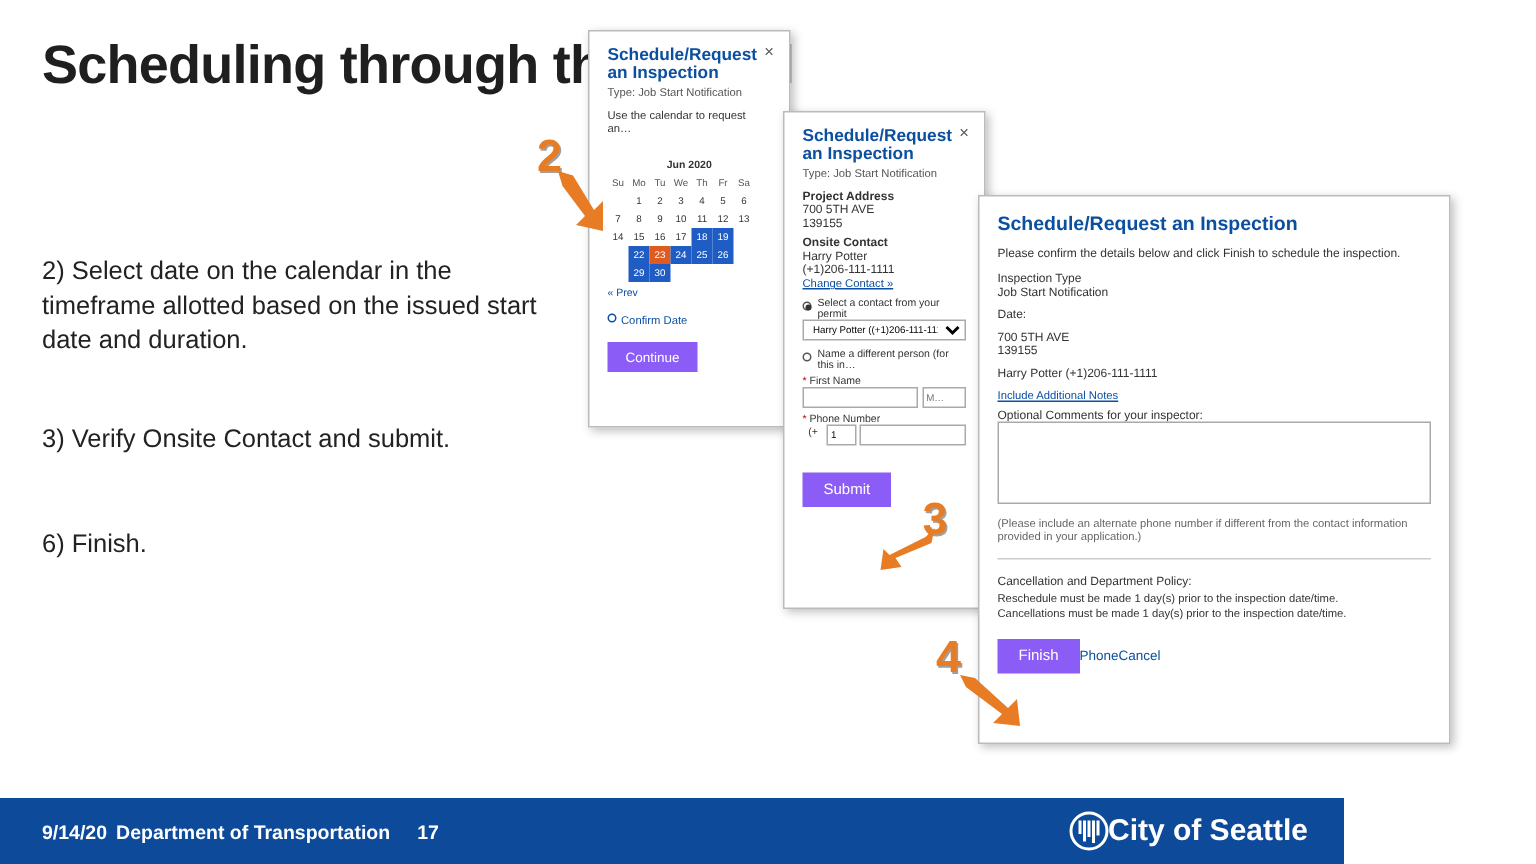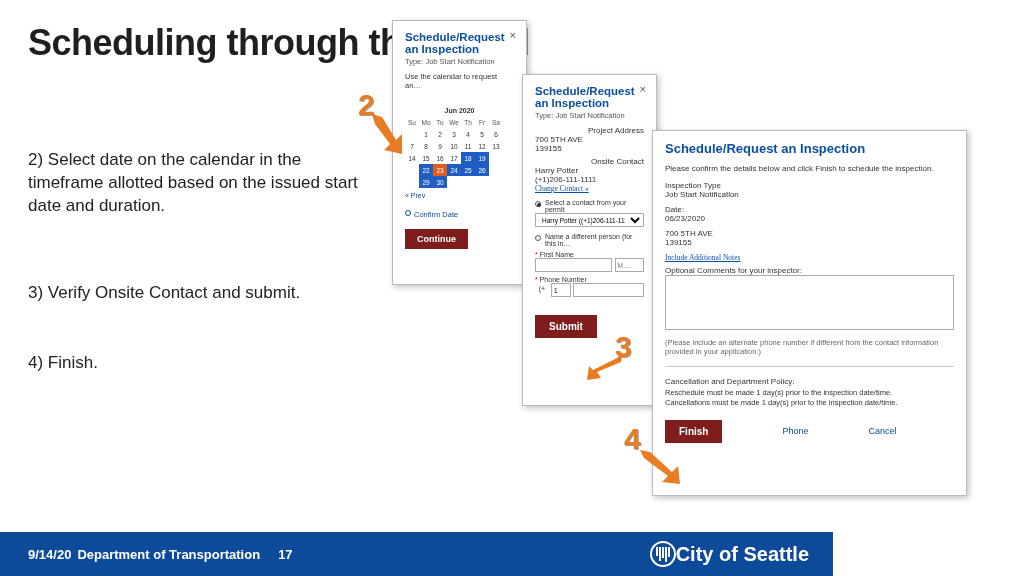--- a/index.html
+++ b/index.html
@@ -24,21 +24,21 @@
     letter-spacing: -0.5px;
   }
   .body-text {
     position: absolute;
     left: 28px;
     width: 330px;
     font-size: 17px;
     color: #222;
     line-height: 1.35;
   }
-  .bt2 { top: 149px; }
+  .bt2 { top: 170px; }
   .bt3 { top: 282px; }
   .bt4 { top: 352px; }
 
   
   .modal {
     position: absolute;
     background: #fff;
     border: 1px solid #bbb;
     box-shadow: 2px 2px 6px rgba(0,0,0,0.25);
     padding: 10px 12px;
@@ -53,28 +53,28 @@
   }
   .modal .sub { font-size: 7.5px; color: #555; margin-bottom: 6px; }
   .modal .close {
     position: absolute;
     right: 10px;
     top: 8px;
     font-size: 11px;
     color: #555;
     cursor: pointer;
   }
-  .modal .label { font-weight: normal; margin-top: 4px; text-align: right; }
+  .modal .label { font-weight: bold; margin-top: 4px; }
   .modal .val { color: #333; }
-  .modal a.link { color: #0b4fa1; text-decoration: underline; font-size: 7.5px; font-family: Liberation Serif, serif; }
+  .modal a.link { color: #0b4fa1; text-decoration: underline; font-size: 7.5px; }
   .btn {
     display: inline-block;
-    background: #7f1d1d;
+    background: #8b5cf6;
     color: #fff;
-    font-weight: bold;
+    font-weight: normal;
     font-size: 9px;
     padding: 5px 12px;
     border: none;
     cursor: pointer;
   }
   .btn-wide { padding: 6px 14px; font-size: 10px; }
 
   
   .m1 { left: 392px; top: 20px; width: 135px; height: 265px; }
   .m1 .instr { font-size: 7.5px; margin: 4px 0 17px; }
@@ -110,21 +110,21 @@
   .m3 .instr2 { font-size: 8px; margin: 8px 0; }
   .m3 .grp { margin-bottom: 6px; font-size: 8px; }
   .m3 textarea {
     width: 100%; height: 55px; border: 1px solid #aaa; resize: none;
     font-size: 8px;
   }
   .m3 .note { font-size: 7.5px; color: #666; margin-top: 6px; }
   .m3 hr { border: none; border-top: 1px solid #ccc; margin: 10px 0; }
   .m3 .policy-t { font-size: 8px; margin-bottom: 2px; }
   .m3 .policy { font-size: 7.5px; line-height: 1.3; }
-  .m3 .actions { display:flex; align-items:center; gap: 60px; margin-top: 12px; }
+  .m3 .actions { display:flex; align-items:center; margin-top: 12px; }
   .m3 .actions .link2 { color:#0b4fa1; font-size: 9px; cursor:pointer; }
 
   
   .stepnum {
     position: absolute;
     font-size: 30px;
     font-weight: 900;
     color: #e77c25;
     text-shadow: 1px 1px 0 #a0a0a0;
     font-family: "Arial Black", Arial, sans-serif;
@@ -133,21 +133,21 @@
     position: absolute;
     width: 0; height: 0;
   }
   .arrow svg { overflow: visible; }
   .arrow path, .arrow polygon { fill: #e77c25; }
 
   
   .footer {
     position: absolute;
     left: 0; bottom: 0;
-    width: 833px;
+    width: 896px;
     height: 44px;
     background: #0d4a9a;
     color: #fff;
     display: flex;
     align-items: center;
     font-size: 13px;
   }
   .footer .date { margin-left: 28px; font-weight: 600; }
   .footer .dept { margin-left: 6px; font-weight: 600; }
   .footer .pg { margin-left: 18px; font-weight: 600; }
@@ -174,21 +174,21 @@
   .footer .seal .stripes span:nth-child(4){height:15px;}
   .footer .seal .stripes span:nth-child(5){height:10px;}
 </style>
 </head>
 <body>
 
 <div class="slide-title">Scheduling through the Portal</div>
 
 <div class="body-text bt2">2) Select date on the calendar in the timeframe allotted based on the issued start date and duration.</div>
 <div class="body-text bt3">3) Verify Onsite Contact and submit.</div>
-<div class="body-text bt4">4) Finish.</div>
+<div class="body-text bt4">6) Finish.</div>
 
 <div class="modal m1">
   <span class="close">×</span>
   <div class="mtitle">Schedule/Request an Inspection</div>
   <div class="sub">Type: Job Start Notification</div>
   <div class="instr">Use the calendar to request an…</div>
   <div class="cal">
     <div class="month">Jun 2020</div>
     <table>
       <tbody>
@@ -295,27 +295,27 @@
 
 <div class="modal m3">
   <div class="mtitle">Schedule/Request an Inspection</div>
   <div class="instr2">Please confirm the details below and click Finish to schedule the inspection.</div>
   <div class="grp">
     <div>Inspection Type</div>
     <div>Job Start Notification</div>
   </div>
   <div class="grp">
     <div>Date:</div>
-    <div>06/23/2020</div>
   </div>
   <div class="grp">
     <div>700 5TH AVE</div>
     <div>139155</div>
   </div>
   <div class="grp">
+    <div>Harry Potter (+1)206-111-1111</div>
   </div>
   <a class="link">Include Additional Notes</a>
   <div style="font-size:8px; margin-top:4px">Optional Comments for your inspector:</div>
   <textarea style=""></textarea>
   <div class="note">(Please include an alternate phone number if different from the contact information provided in your application.)</div>
   <hr>
   <div class="policy-t">Cancellation and Department Policy:</div>
   <div class="policy">Reschedule must be made 1 day(s) prior to the inspection date/time.</div>
   <div class="policy">Cancellations must be made 1 day(s) prior to the inspection date/time.</div>
   <div class="actions">

